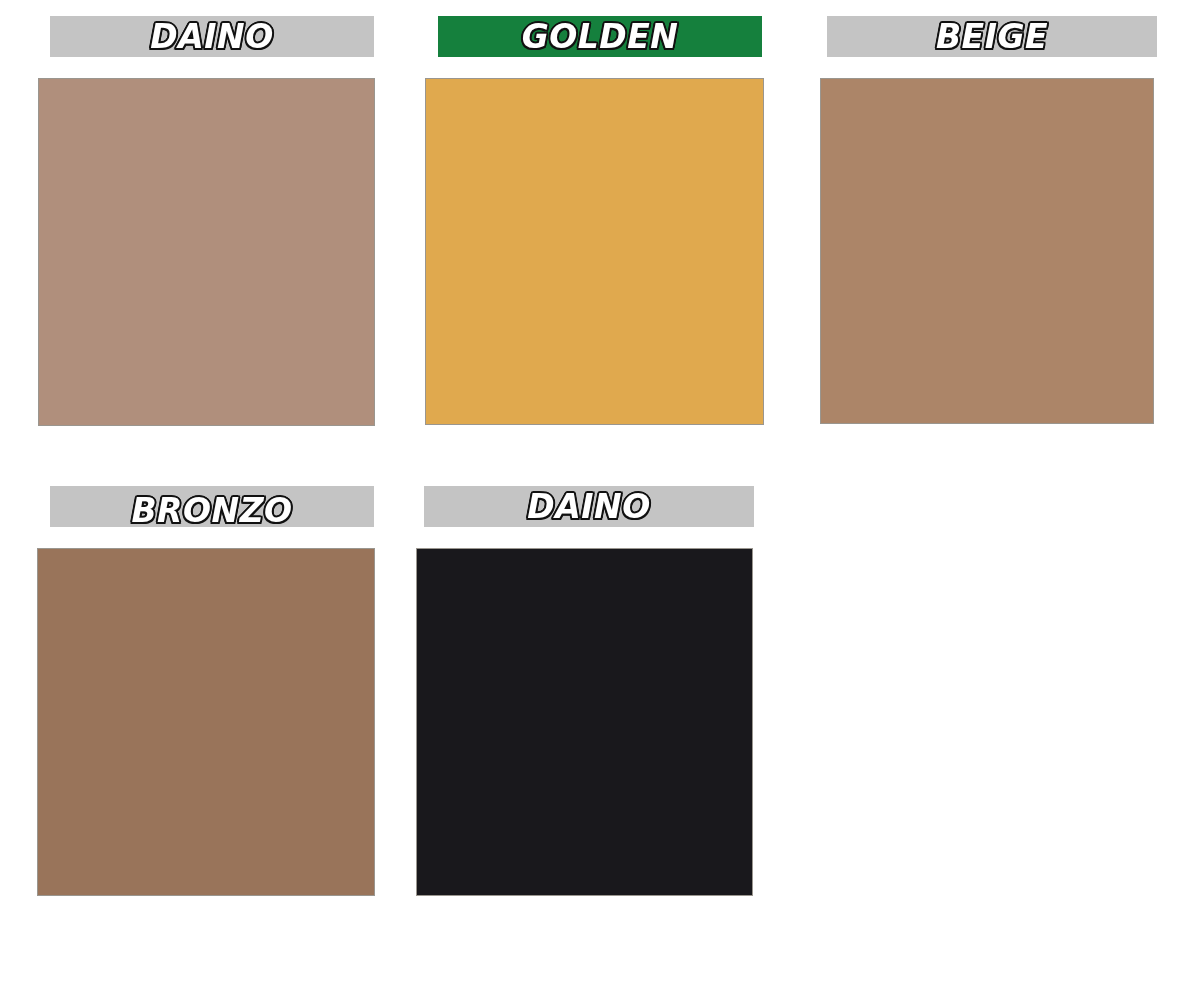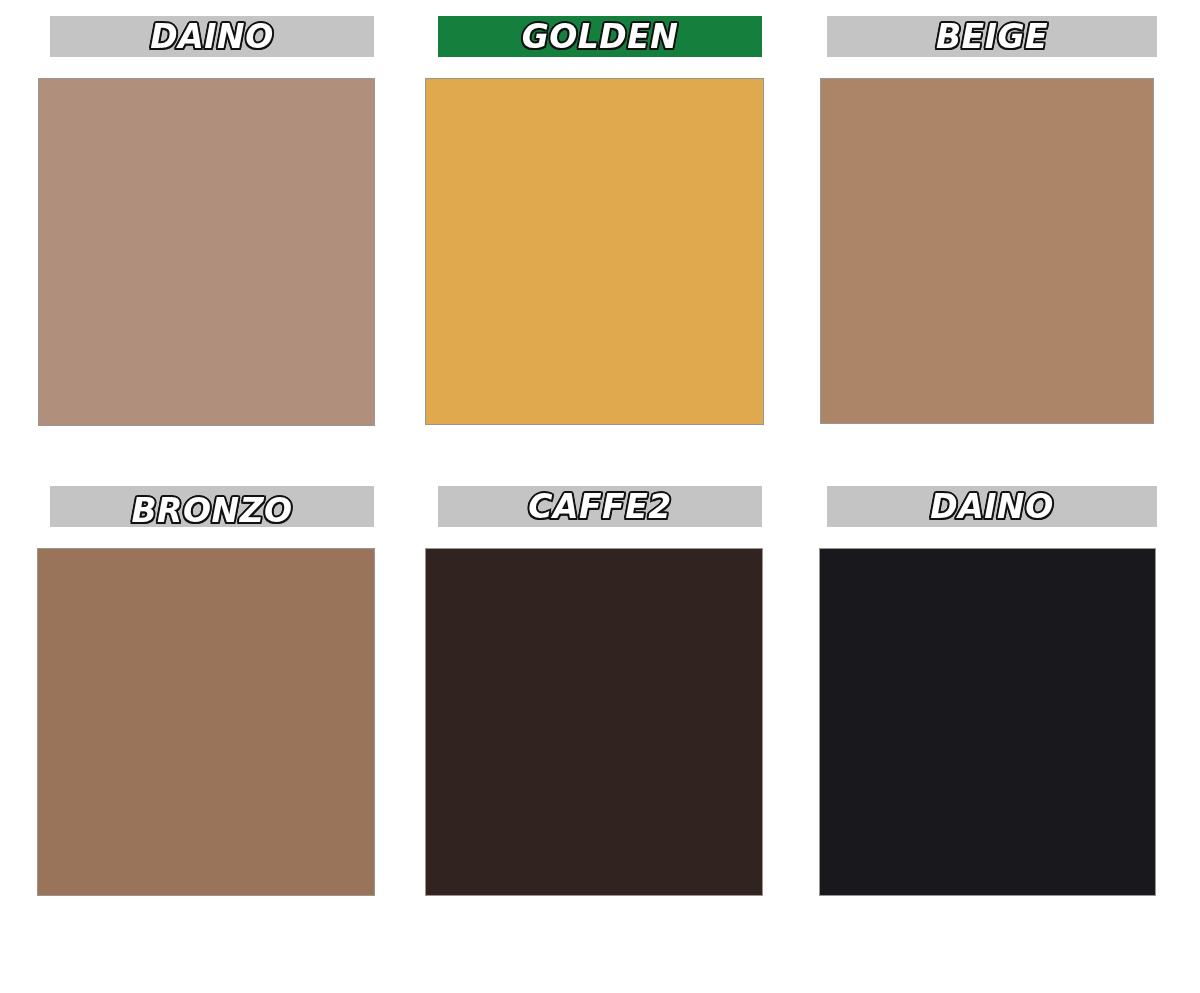--- a/index.html
+++ b/index.html
@@ -125,26 +125,20 @@
       <div class="swatch-chip" style="background-color: rgb(172, 133, 104); border-color: rgb(154, 150, 143);"></div>
     </div>
 
     <div class="swatch-cell row-2 col-1">
       <div class="swatch-label-banner" style="background-color: rgb(196, 196, 196); align-items: flex-end;">
         <span class="swatch-label-text">BRONZO</span>
       </div>
       <div class="swatch-chip" style="background-color: rgb(153, 116, 90); border-color: rgb(154, 150, 143);"></div>
     </div>
 
-    <div class="swatch-cell row-2 col-2">
-      <div class="swatch-label-banner" style="background-color: rgb(196, 196, 196);">
-        <span class="swatch-label-text">CAFFE2</span>
-      </div>
-      <div class="swatch-chip" style="background-color: rgb(48, 35, 32); border-color: rgb(154, 150, 143);"></div>
-    </div>
 
     <div class="swatch-cell row-2 col-3">
       <div class="swatch-label-banner" style="background-color: rgb(196, 196, 196);">
         <span class="swatch-label-text">DAINO</span>
       </div>
       <div class="swatch-chip" style="background-color: rgb(25, 24, 28); border-color: rgb(154, 150, 143);"></div>
     </div>
 
   </div>
 </div>

